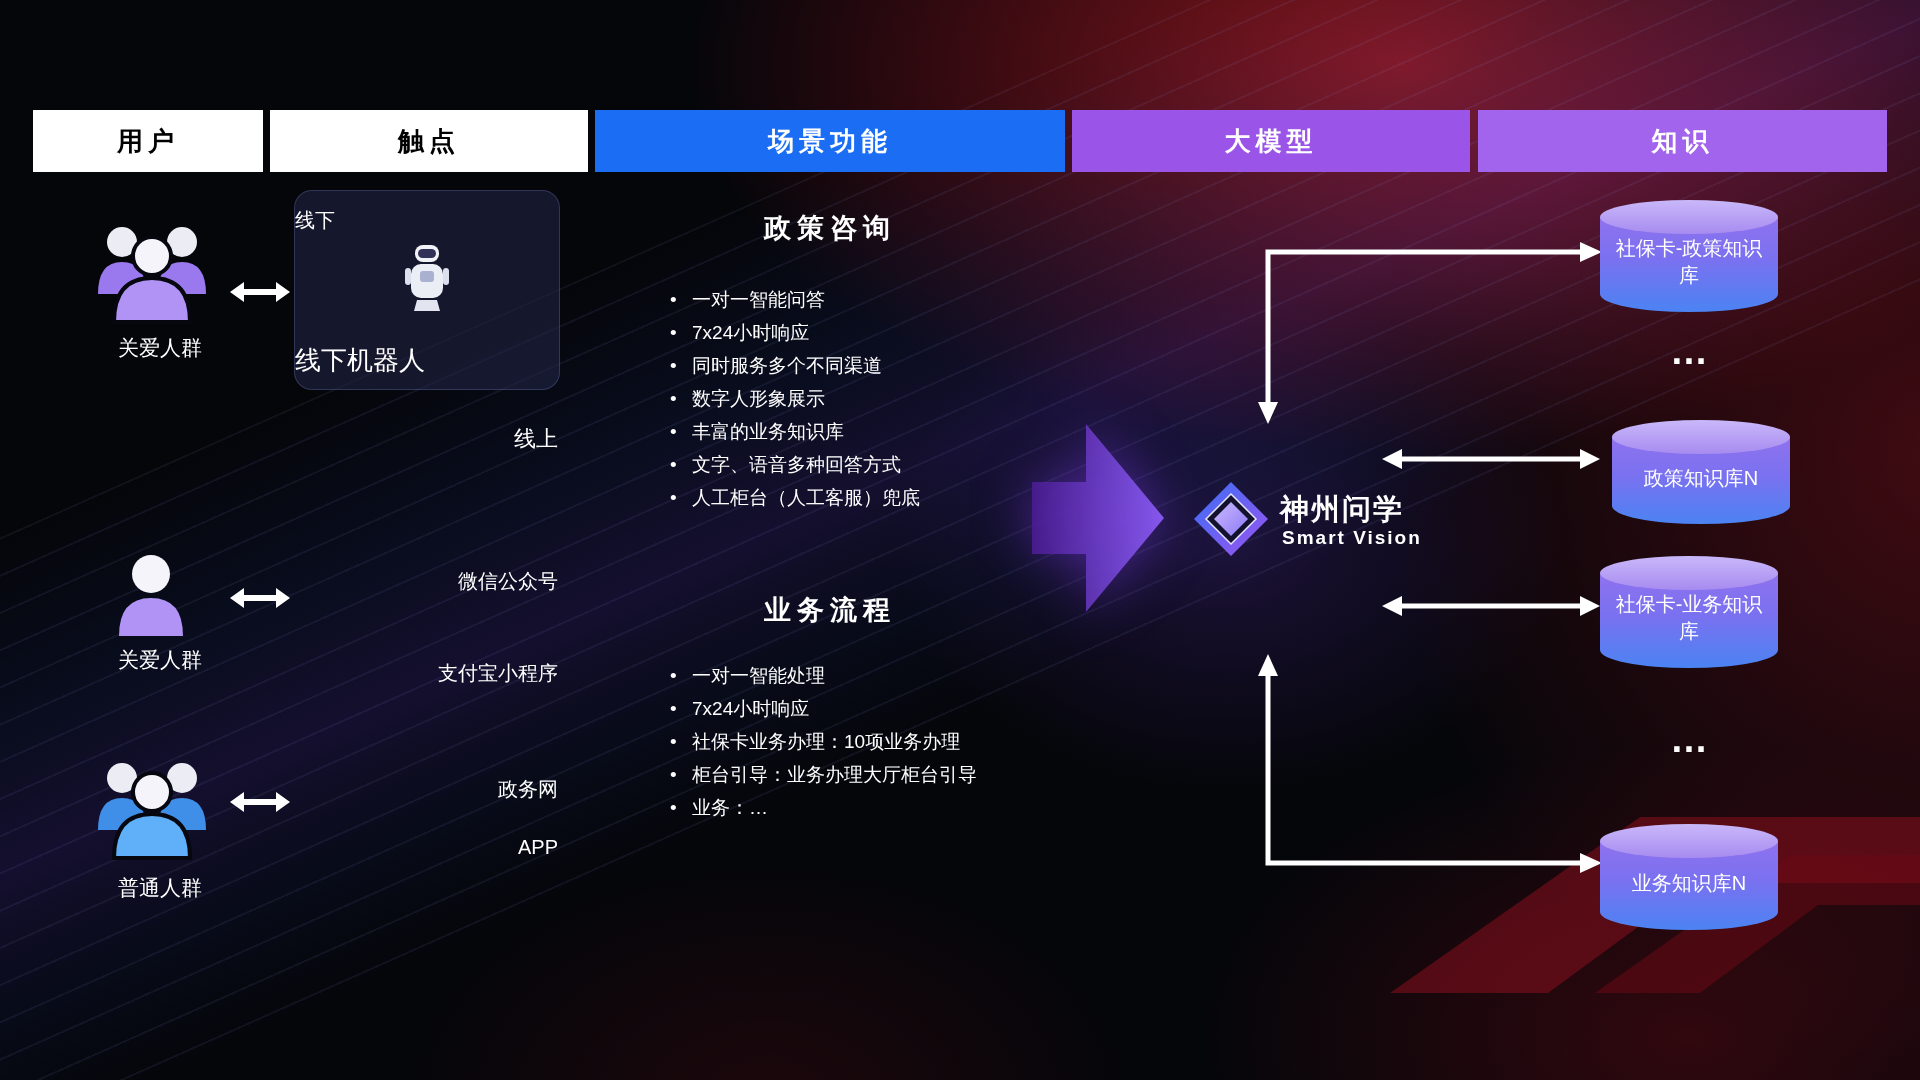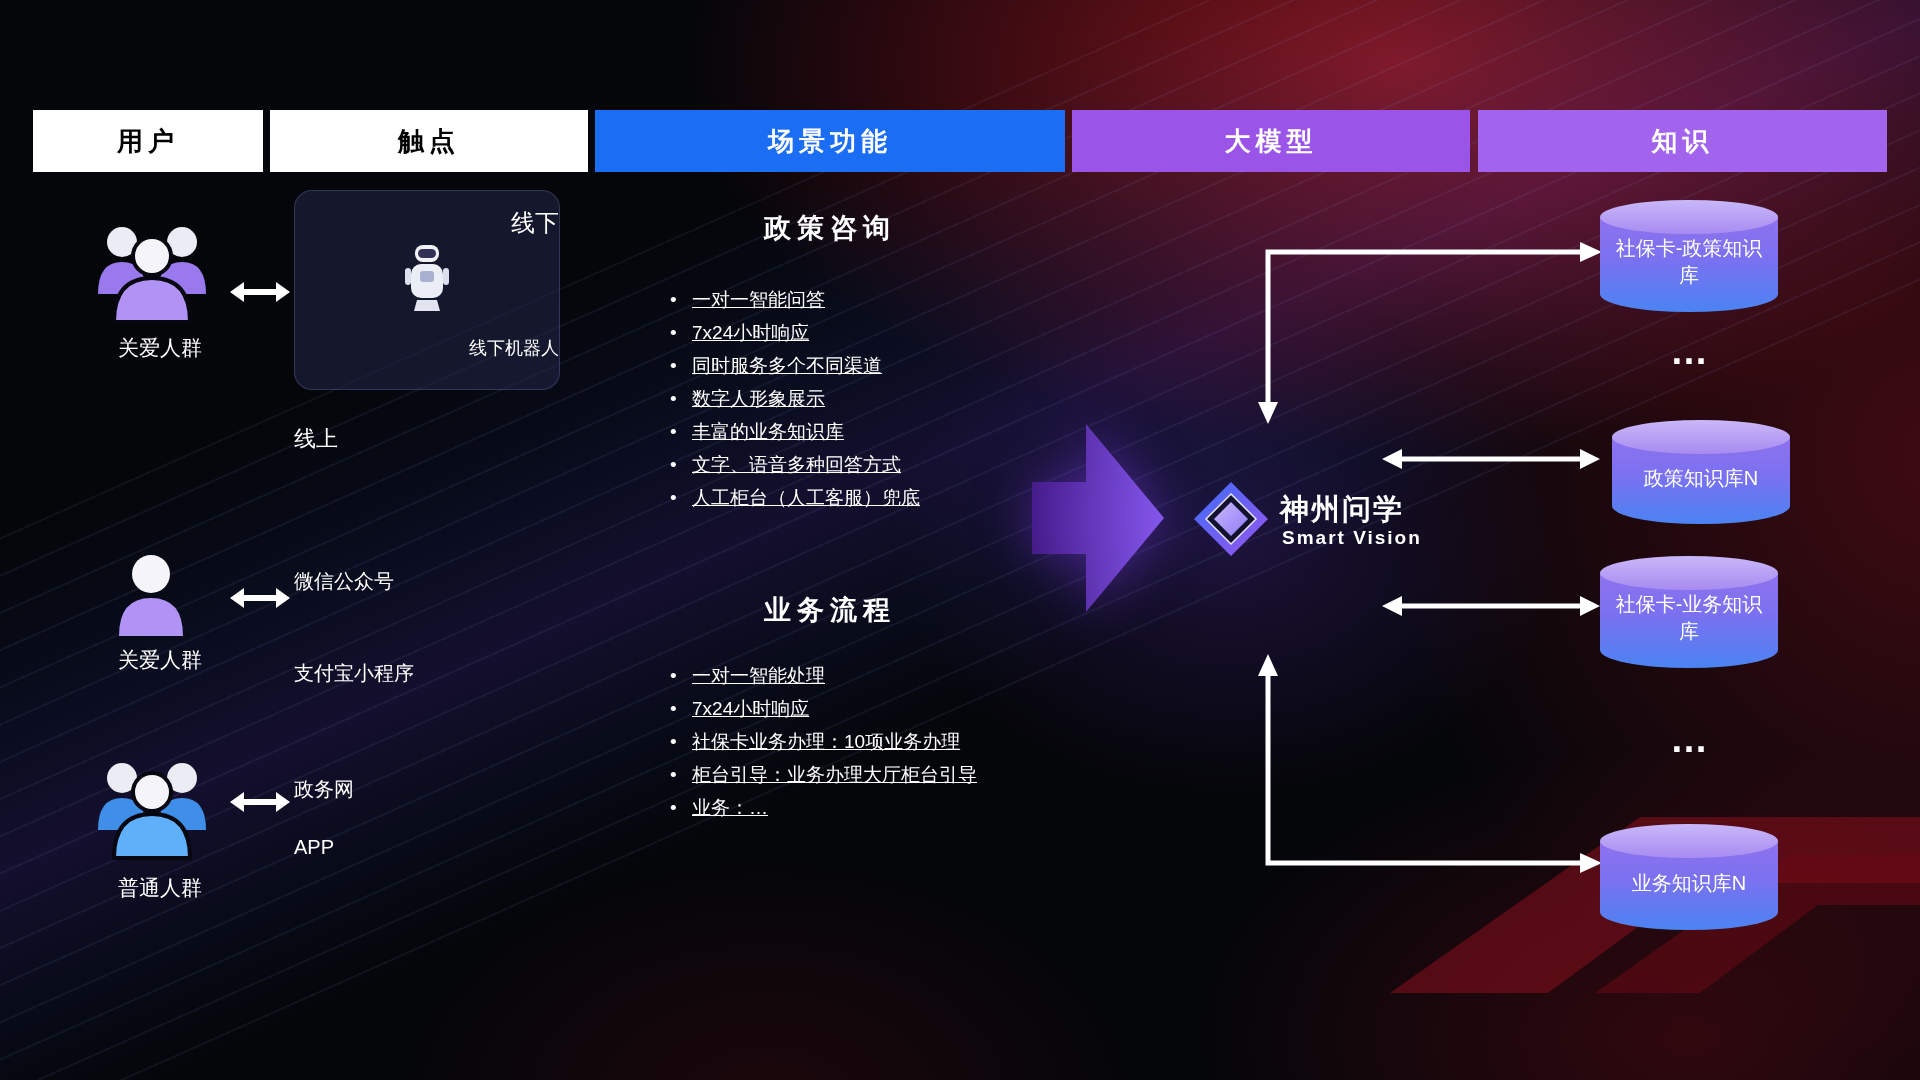--- a/index.html
+++ b/index.html
@@ -45,27 +45,27 @@
   
   .uicon{position:absolute;z-index:3;}
   .ulabel{position:absolute;left:94px;width:132px;text-align:center;font-size:21px;z-index:3;}
   .uarrow{position:absolute;z-index:3;}
   
   .tp-card{
     position:absolute;left:294px;top:190px;width:264px;height:198px;z-index:3;
     background:rgba(34,38,72,0.55);border:1px solid rgba(125,135,205,0.28);
     border-radius:18px;
   }
-  .tp-card .t1{position:absolute;top:16px;left:0;right:0;text-align:right;font-size:24px;font-family:Liberation Serif, serif;}
+  .tp-card .t1{position:absolute;top:16px;left:0;right:0;text-align:left;font-size:20px;font-family:Liberation Serif, serif;}
   .tp-card .robot{position:absolute;top:52px;left:50%;transform:translateX(-50%);}
-  .tp-card .t2{position:absolute;top:145px;left:0;right:0;text-align:right;font-size:18px;}
-  .tp-text{position:absolute;left:294px;width:264px;text-align:left;z-index:3;font-size:20px;}
+  .tp-card .t2{position:absolute;top:152px;left:0;right:0;text-align:left;font-size:26px;}
+  .tp-text{position:absolute;left:294px;width:264px;text-align:right;z-index:3;font-size:20px;}
   
   .sc-title{position:absolute;left:595px;width:470px;text-align:center;font-size:27px;font-weight:bold;letter-spacing:6px;z-index:3;}
-  .sc-list{position:absolute;left:668px;width:430px;margin:0;padding:0;list-style:none;z-index:3;text-decoration:underline;}
+  .sc-list{position:absolute;left:668px;width:430px;margin:0;padding:0;list-style:none;z-index:3;}
   .sc-list li{position:relative;padding-left:24px;margin:0 0 13px 0;font-size:19px;line-height:20px;}
   .sc-list li::before{content:"•";position:absolute;left:2px;top:0;font-size:19px;}
   .big-arrow{position:absolute;left:1032px;top:424px;z-index:2;filter:drop-shadow(0 0 26px rgba(124,58,237,0.55));}
   
   .brand-logo{position:absolute;left:1192px;top:480px;z-index:3;}
   .brand-name{position:absolute;left:1280px;top:490px;font-size:29px;font-weight:bold;letter-spacing:2px;z-index:3;}
   .brand-sub{position:absolute;left:1282px;top:527px;font-size:19px;font-weight:600;letter-spacing:2px;z-index:3;}
   
   .db{position:absolute;left:1600px;width:178px;z-index:3;}
   .db .cyl-top{position:absolute;left:0;right:0;top:0;height:34px;border-radius:50%;

